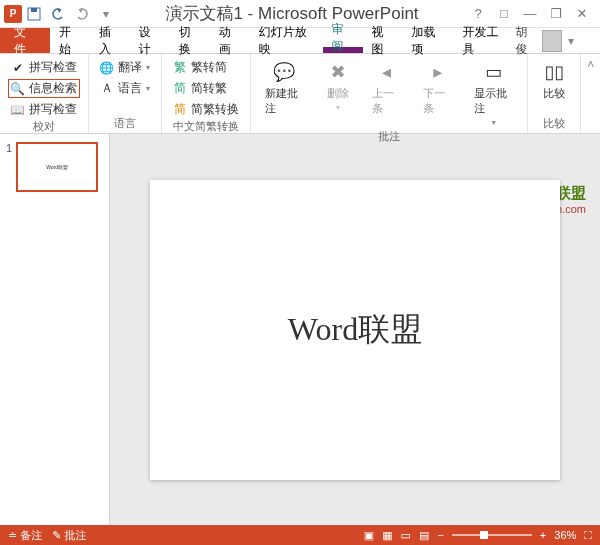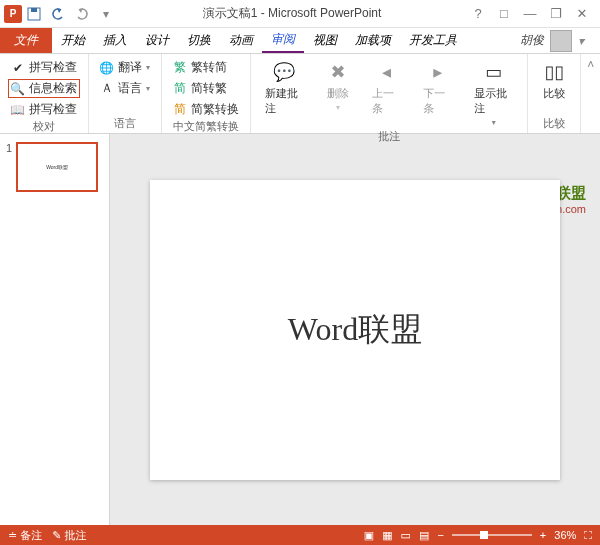--- a/index.html
+++ b/index.html
@@ -1,28 +1,28 @@
 <!DOCTYPE html>
 <html><head>
 <meta charset="utf-8">
 <style>
   * { margin: 0; padding: 0; box-sizing: border-box; font-family: "Microsoft YaHei", "Segoe UI", sans-serif; }
   body { width: 600px; height: 545px; background: #fff; overflow: hidden; font-size: 12px; }
   .titlebar { height: 28px; background: #fff; display: flex; align-items: center; border-bottom: 1px solid #e1e1e1; }
   .qat { display: flex; align-items: center; gap: 0; padding-left: 4px; }
   .app-icon { width: 18px; height: 18px; background: #d24726; color: #fff; display: inline-flex; align-items: center; justify-content: center; font-size: 10px; font-weight: bold; border-radius: 2px; }
   .qat-btn { width: 24px; height: 22px; display: flex; align-items: center; justify-content: center; color: #444; }
-  .title-text { flex: 1; text-align: center; color: #444; font-size: 12px; }
+  .title-text { flex: 1; text-align: center; color: #444; font-size: 17px; }
   .win-controls { display: flex; align-items: center; gap: 2px; padding-right: 6px; }
   .win-btn { width: 24px; height: 22px; display: flex; align-items: center; justify-content: center; color: #777; font-size: 13px; }
-  .menubar { height: 26px; display: flex; align-items: stretch; background: #fff; border-bottom: 1px solid #d4d4d4; font-style: italic; }
+  .menubar { height: 26px; display: flex; align-items: stretch; background: #fff; border-bottom: 1px solid #d4d4d4; }
   .file-tab { background: #d24726; color: #fff; padding: 0 14px; display: flex; align-items: center; font-size: 12px; }
   .tab { padding: 0 9px; display: flex; align-items: center; color: #000000; cursor: pointer; }
-  .tab.active { color: #1d4ed8; border-bottom: 2px solid #701a75; }
-  .user-area { margin-left: auto; display: flex; align-items: center; padding-right: 16px; gap: 6px; color: #444; }
+  .tab.active { color: #0f766e; border-bottom: 6px solid #701a75; }
+  .user-area { margin-left: auto; display: flex; align-items: center; padding-right: 26px; gap: 6px; color: #444; }
   .avatar { width: 22px; height: 22px; background: #ccc; border: 1px solid #aaa; }
   .ribbon { height: 80px; background: #fff; border-bottom: 1px solid #d4d4d4; display: flex; }
   .group { border-right: 1px solid #e5e5e5; padding: 4px 8px 2px 8px; display: flex; flex-direction: column; }
   .group-body { flex: 1; display: flex; flex-direction: column; gap: 2px; }
   .group-label { text-align: center; color: #666; font-size: 11px; margin-top: 0; }
   .cmd { display: flex; align-items: center; gap: 4px; color: #333; font-size: 12px; padding: 1px 3px; white-space: nowrap; }
   .cmd.highlighted { border: 1.5px solid #d24726; padding: 0 2px; }
   .ico { width: 14px; height: 14px; display: inline-flex; align-items: center; justify-content: center; font-size: 12px; }
   .group-row { display: flex; gap: 10px; }
   .big-btn { display: flex; flex-direction: column; align-items: center; gap: 2px; padding: 2px 6px; font-size: 11px; color: #333; }
@@ -82,20 +82,21 @@
   </div>
 </div>
 
 <div class="menubar">
   <div class="file-tab">文件</div>
   <div class="tab">开始</div>
   <div class="tab">插入</div>
   <div class="tab">设计</div>
   <div class="tab">切换</div>
   <div class="tab">动画</div>
+  <div class="tab">幻灯片放映</div>
   <div class="tab active">审阅</div>
   <div class="tab">视图</div>
   <div class="tab">加载项</div>
   <div class="tab">开发工具</div>
   <div class="user-area">
     <span>胡俊</span>
     <span class="avatar"></span>
     <span style="color:#888;">▾</span>
   </div>
 </div>

